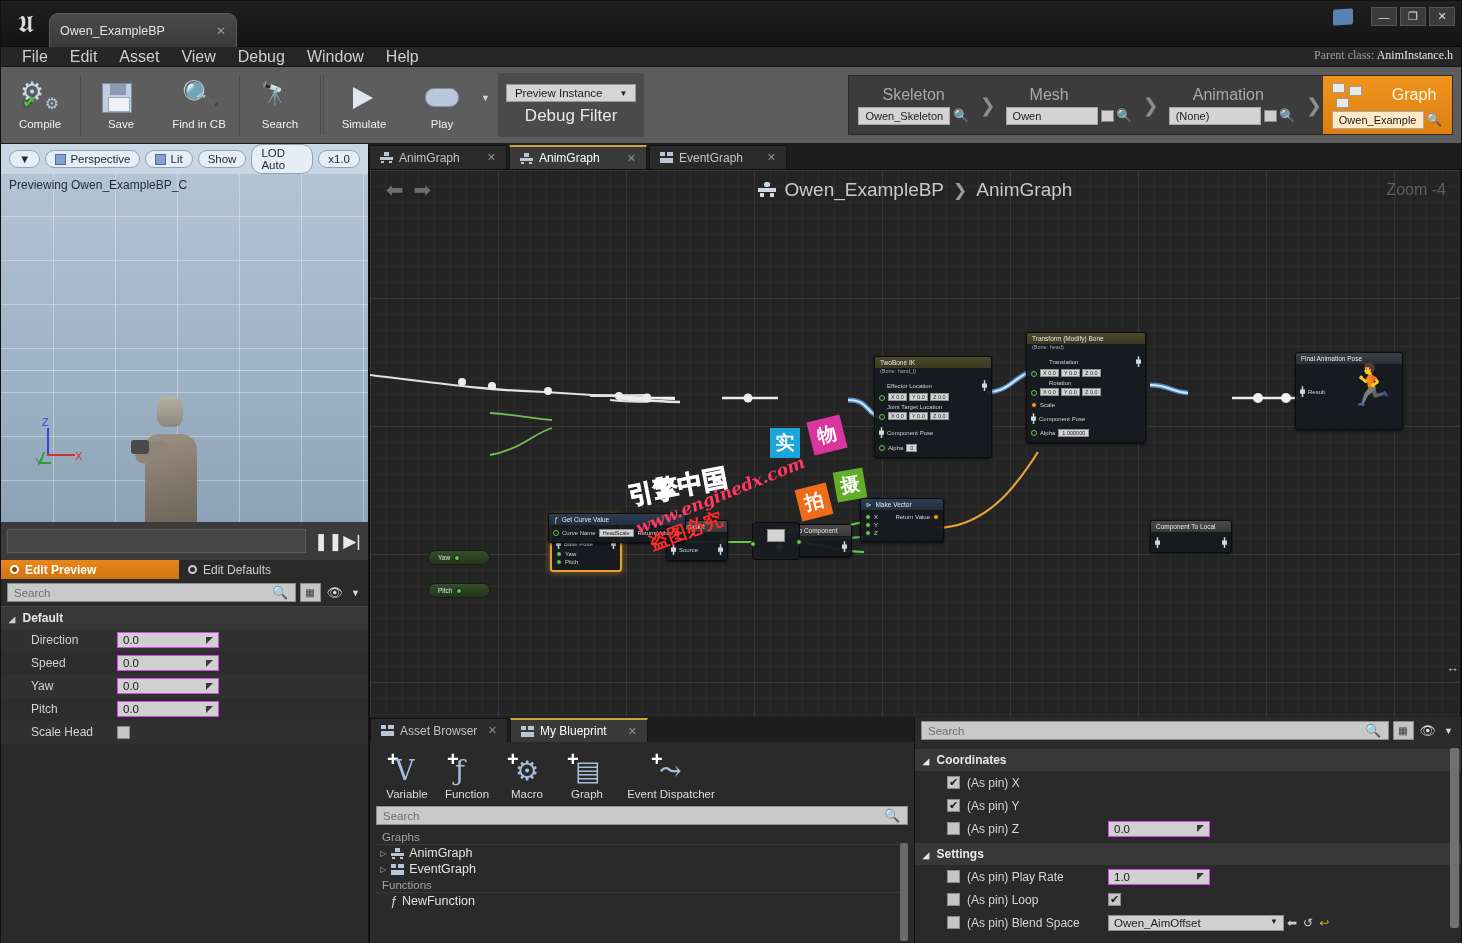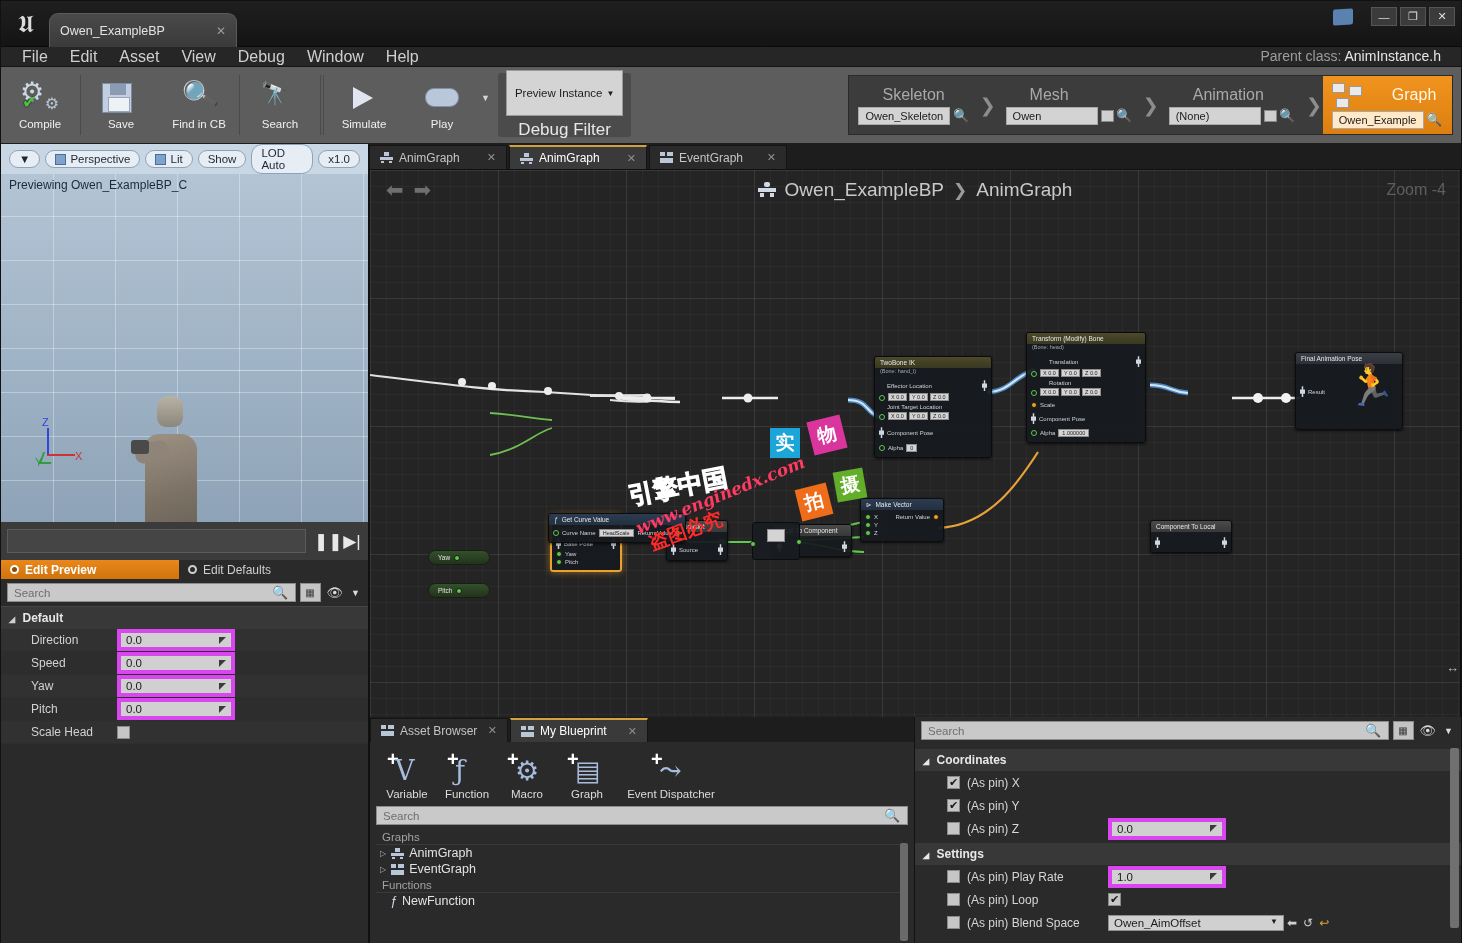--- a/index.html
+++ b/index.html
@@ -30,21 +30,21 @@
                   color:#ddd; font-size:11px; display:flex; align-items:center;
                   justify-content:center; }
   .share-ico { position:absolute; right:108px; top:8px; width:20px; height:16px;
                background:#5a81b0; border-radius:2px;
                transform:skewY(-4deg); }
 
   
   .menubar { height:20px; background:#262626; border-bottom:1px solid #151515;
              display:flex; align-items:center; padding-left:10px; position:relative; }
   .menubar .mi { padding:0 11px; font-size:16px; color:#cfcfcf; line-height:20px; }
-  .parentclass { position:absolute; right:20px; top:1px; font-size:14px; color:#9d9d9d; }
+  .parentclass { position:absolute; right:8px; top:1px; font-size:12px; color:#9d9d9d;font-family:Liberation Serif, serif; }
   .parentclass b { color:#e6e6e6; font-weight:normal; }
 
   
   .toolbar { height:77px; background:#5d5d5d; border-bottom:1px solid #1e1e1e;
              display:flex; align-items:stretch; position:relative; }
   .tb-btn { width:78px; display:flex; flex-direction:column; align-items:center;
             justify-content:center; gap:3px; color:#f0f0f0; font-size:11.5px; }
   .tb-sep { width:1px; background:#4a4a4a; margin:8px 1px; }
   .ico { width:38px; height:34px; position:relative; }
 
@@ -69,22 +69,22 @@
   .ico-play-tri { position:absolute; left:8px; top:6px; width:0; height:0;
                   border-left:20px solid #dfe6ef; border-top:11px solid transparent;
                   border-bottom:11px solid transparent; }
   .ico-pad { position:absolute; left:2px; top:7px; width:34px; height:19px;
              background:#b9c7db; border-radius:9px; border:1px solid #8090a6; }
   .tb-caret { display:flex; align-items:center; color:#d6d6d6; font-size:9px;
               padding:0 4px 14px 0; }
 
   .debugfilter { display:flex; flex-direction:column; align-items:center; justify-content:center;
                  background:#4b4b4b; border-radius:3px; margin:6px 4px; padding:0 8px; gap:4px; }
-  .dd { background:#d4d4d4; color:#1c1c1c; font-size:11.5px; padding:16px 8px;
-        border:1px solid #9a9a9a; display:flex; align-items:center; gap:4px; }
+  .dd { background:#d4d4d4; color:#1c1c1c; font-size:11.5px; padding:2px 8px;
+        border:1px solid #9a9a9a; display:flex; align-items:center; gap:17px; }
   .dd .ca { font-size:8px; }
   .debugfilter .cap { font-size:17px; color:#e8e8e8; }
 
   
   .assetbar { position:absolute; right:8px; top:8px; height:60px; display:flex;
               align-items:stretch; background:#3c3c3c; border:1px solid #2a2a2a; }
   .ab-item { display:flex; flex-direction:column; justify-content:center; padding:0 9px; gap:3px; }
   .ab-item .t { font-size:16px; color:#a9a9a9;margin-left:24px; }
   .ab-row { display:flex; align-items:center; gap:3px; }
   .ab-val { background:#d3d3d3; color:#1b1b1b; font-size:11px; padding:2px 6px;
@@ -169,22 +169,22 @@
               color:#3a3a3a; }
   .eye-btn { color:#dcdcdc; font-size:13px; padding:0 2px; }
   .cat-hdr { background:#383838; padding:4px 8px; font-size:12px; color:#e6e6e6;
              font-weight:bold; border-top:1px solid #454545; }
   .cat-hdr .tri { font-size:8px; margin-right:4px; color:#cfcfcf; }
   .prow { display:flex; align-items:center; height:23px; border-bottom:1px solid #2e2e2e;
           background:#313131; }
   .prow:nth-child(even){ background:#2d2d2d; }
   .plabel { width:116px; padding-left:30px; font-size:12px; color:#d2d2d2; }
   .pval { flex:1; padding-right:10px; }
-  .numfield { background:#d0d0d0; border:4px solid #d946ef; color:#1c1c1c;
-              font-size:11.5px; padding:1px 5px; width:118px; display:flex;
+  .numfield { background:#d0d0d0; border:1px solid #d946ef; color:#1c1c1c;
+              font-size:11.5px; padding:1px 5px; width:102px; display:flex;
               justify-content:space-between; align-items:center; }
   .spin { width:0; height:0; border-left:7px solid #3a3a3a; border-bottom:7px solid transparent; }
   .chkbox { width:13px; height:13px; background:#c6c6c6; border:1px solid #8a8a8a; }
   .chkbox.on { color:#1a1a1a; font-size:11px; display:flex; align-items:center;
                justify-content:center; }
 
   
   .centercol { flex:1; display:flex; flex-direction:column; min-width:0; }
   .gtabs { height:25px; background:#1d1d1d; display:flex; align-items:flex-end; }
   .gtab { height:24px; display:flex; align-items:center; gap:6px; padding:0 10px;

